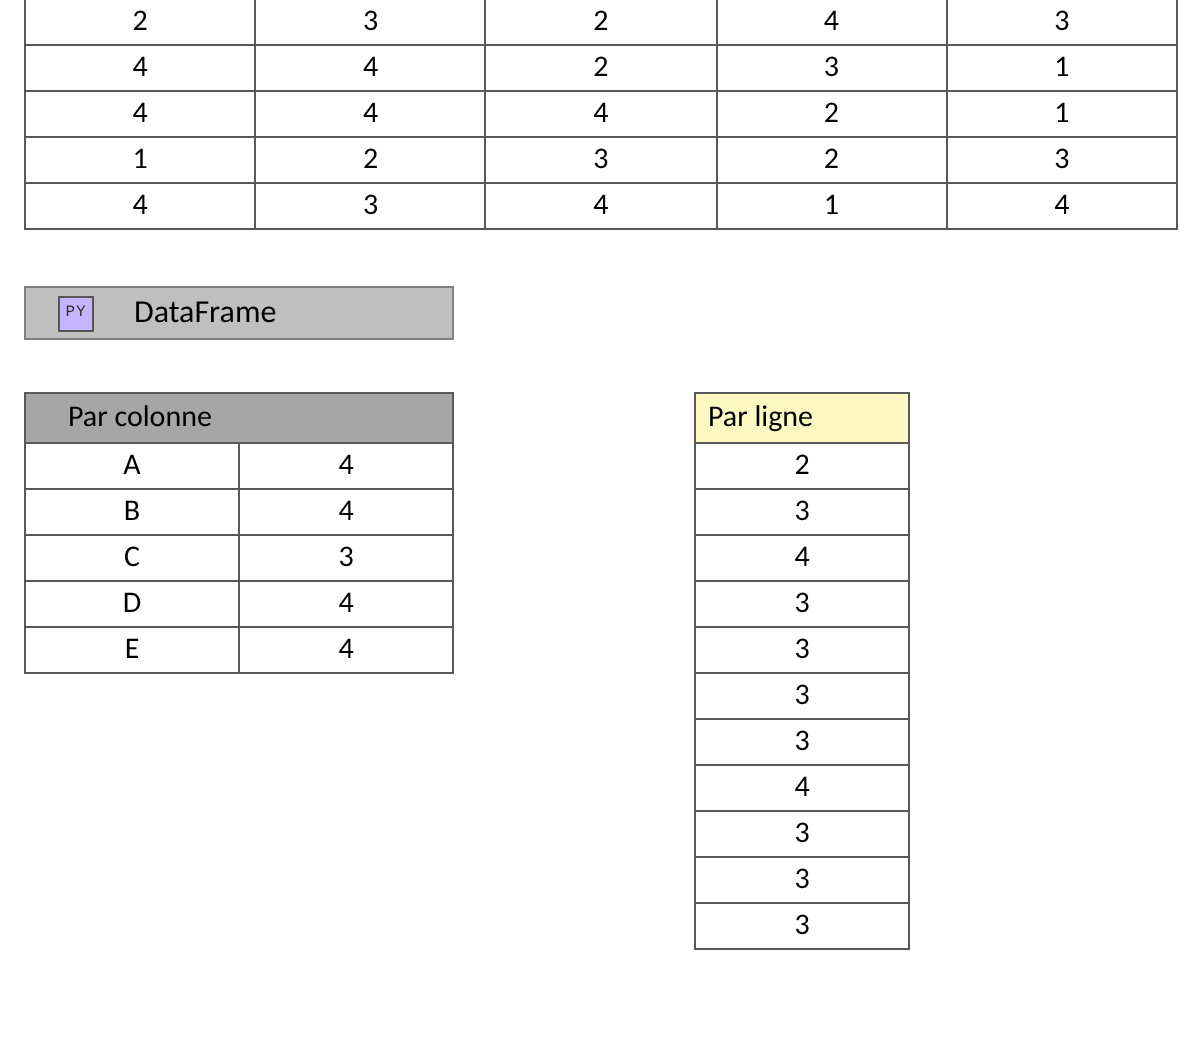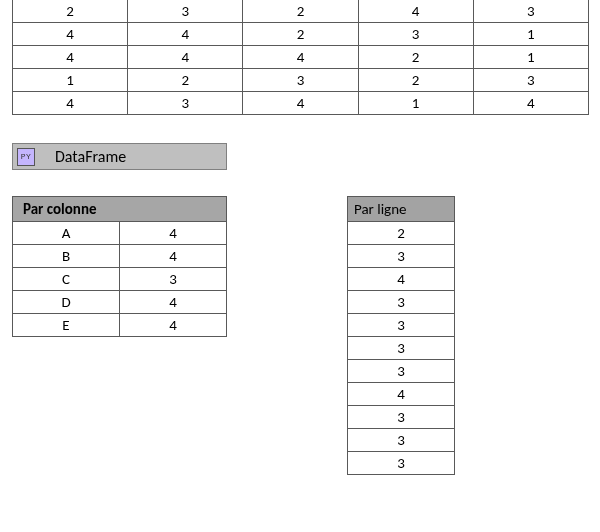--- a/index.html
+++ b/index.html
@@ -56,21 +56,21 @@
     background: #BFBFBF;
     border: 1px solid #808080;
     display: flex;
     align-items: center;
     box-sizing: border-box;
   }
   .df-icon {
     width: 18px;
     height: 18px;
     border: 1px solid #555;
-    margin-left: 4px;
+    margin-left: 16px;
     display: flex;
     align-items: center;
     justify-content: center;
     font-size: 8px;
     letter-spacing: 0.5px;
     font-family: 'Courier New', monospace;
     background: #c4b5fd;
     color: #333;
     box-sizing: border-box;
   }
@@ -83,38 +83,38 @@
   .col-table {
     position: absolute;
     top: 196px;
     left: 12px;
     width: 215px;
     table-layout: fixed;
   }
   .col-table th.header {
     background: #A6A6A6;
     text-align: left;
-    padding-left: 10px;
-    font-weight: bold;
+    padding-left: 21px;
+    font-weight: normal;
     border: 1px solid #595959;
     height: 24px;
   }
   .col-table td.key { width: 55%; }
   .col-table td.val { width: 45%; }
 
   
   .row-table {
     position: absolute;
     top: 196px;
     left: 347px;
     width: 108px;
     table-layout: fixed;
   }
   .row-table th.header {
-    background: #a3a3a3;
+    background: #fef9c3;
     text-align: left;
     padding-left: 6px;
     font-weight: normal;
     border: 1px solid #595959;
     height: 24px;
   }
 </style>
 </head>
 <body>
 

